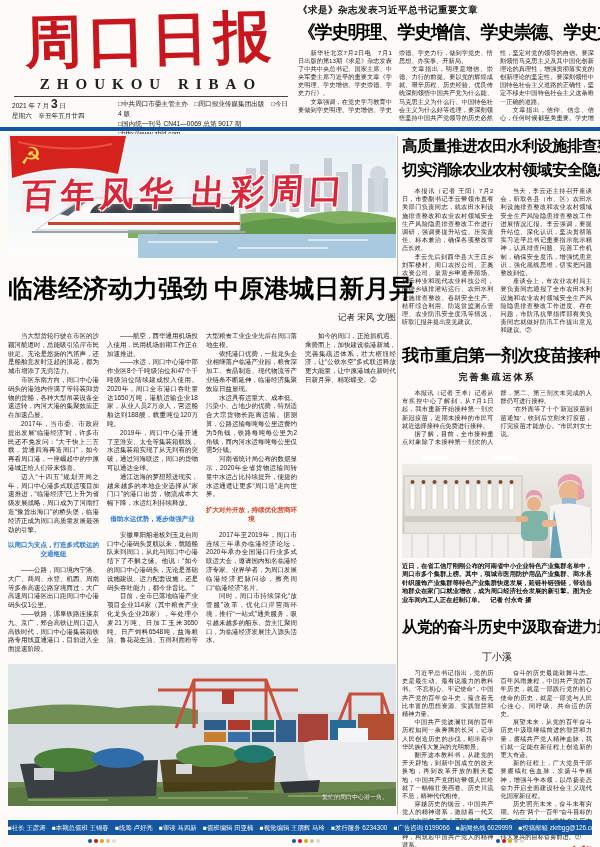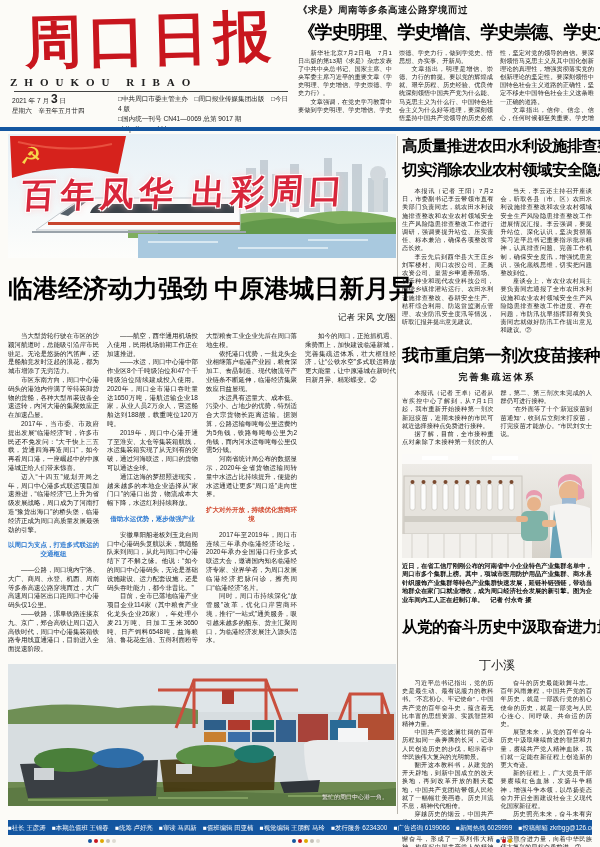--- a/index.html
+++ b/index.html
@@ -3,22 +3,22 @@
 <meta charset="utf-8">
 <style>
   html,body{margin:0;padding:0;}
   body{width:600px;height:847px;background:#e9e6df;font-family:"Liberation Sans",sans-serif;}
   .page{position:relative;width:600px;height:847px;background:#fcfbf7;overflow:hidden;color:#1a1a1a;}
 
   
   .masthead{position:absolute;left:10px;top:2px;width:282px;height:126px;}
   .paper-title{font-family:"Liberation Serif",serif;font-weight:900;color:#c8161e;
     font-size:57px;line-height:76px;text-align:center;letter-spacing:6px;transform:rotate(-1.5deg);}
-  .pinyin{font-family:"Liberation Serif",serif;font-weight:bold;font-size:11px;letter-spacing:7px;
-    color:#222;margin-top:-2px;}
+  .pinyin{font-family:"Liberation Serif",serif;font-weight:bold;font-size:15px;letter-spacing:7px;
+    text-align:center;color:#222;margin-top:-2px;}
   .mast-rule{border:0;border-top:1px solid #444;margin:3px 4px 2px 4px;}
   .dateline{display:flex;font-size:6.6px;line-height:10px;color:#222;padding:0 2px;}
   .date-left{width:106px;}
   .date-big{font-size:12px;font-weight:bold;}
   .date-info{flex:1;}
   .grade-row{display:flex;align-items:center;justify-content:center;margin-top:2px;}
   .grade-bar{display:inline-block;width:58px;height:5px;background:linear-gradient(90deg,#1456a0,#5b8fc9);}
   .grade-bar.r{background:linear-gradient(270deg,#1456a0,#5b8fc9);}
   .grade-label{color:#1456a0;font-weight:bold;font-size:10.5px;margin:0 6px;letter-spacing:2px;}
 
@@ -60,21 +60,21 @@
   .b1{height:148px;}
   .b2{height:60px;}
   .b3{height:196px;position:relative;}
   .vac-head{margin-top:9px;font-size:17px;}
   .vac-sub{font-family:"Liberation Serif",serif;font-weight:bold;font-size:9px;text-align:center;
     margin-top:3px;letter-spacing:2px;color:#111;}
   .factory-photo{position:relative;width:190px;height:104px;margin-top:5px;overflow:hidden;}
   .r-caption{margin-top:4px;height:48px;overflow:hidden;font-weight:bold;font-size:6.3px;
     line-height:8.4px;text-align:justify;color:#111;}
   .party-head{margin-top:5px;font-size:15.5px;}
-  .party-byline{text-align:center;font-size:12px;margin-top:18px;color:#222;}
+  .party-byline{text-align:center;font-size:10px;margin-top:11px;color:#222;}
   .today-talk{position:absolute;right:0;bottom:2px;background:#fcfbf7;padding:2px 2px 1px 6px;
     font-family:"Liberation Serif",serif;font-weight:900;font-style:italic;font-size:20px;color:#c8161e;
     letter-spacing:2px;border-top:2px dotted #c8161e;border-bottom:2px dotted #c8161e;transform:rotate(-2deg);}
 
   
   .footer-bar{position:absolute;left:8px;top:820px;width:584px;height:15px;background:#1456a0;
     color:#fff;font-size:6.4px;line-height:15px;text-align:center;white-space:nowrap;overflow:hidden;}
   .reg-marks{position:absolute;top:839px;left:0;width:600px;}
   .reg-group{position:absolute;display:flex;gap:2px;}
   .reg-group span{width:4px;height:4px;border-radius:50%;display:inline-block;}
@@ -104,21 +104,21 @@
       </div>
     </div>
     <div class="grade-row">
       <span class="grade-bar"></span>
       <span class="grade-label">河南省一级报纸</span>
       <span class="grade-bar r"></span>
     </div>
   </div>
 
   <div class="tr-art">
-    <div class="tr-kicker">《求是》周南等多条高速公路穿境而过</div>
+    <div class="tr-kicker">《求是》杂志发表习近平总书记重要文章</div>
     <div class="tr-headline">《学史明理、学史增信、学史崇德、学史力行》</div>
     <div class="tr-body">
         <p class="fl fl-p">新华社北京7月2日电　7月1日出版的第13期《求是》杂志发表了中共中央总书记、国家主席、中央军委主席习近平的重要文章《学史明理、学史增信、学史崇德、学史力行》。</p>
         <p class="fl fl-p">文章强调，在党史学习教育中要做到学史明理、学史增信、学史崇德、学史力行，做到学党史、悟思想、办实事、开新局。</p>
         <p class="fl fl-p">文章指出，明理是增信、崇德、力行的前提。要以党的辉煌成就、艰辛历程、历史经验、优良传统深刻领悟中国共产党为什么能、马克思主义为什么行、中国特色社会主义为什么好等道理，要深刻领悟坚持中国共产党领导的历史必然性，坚定对党的领导的自信。要深刻领悟马克思主义及其中国化创新理论的真理性，增强贯彻落实党的创新理论的坚定性。要深刻领悟中国特色社会主义道路的正确性，坚定不移走中国特色社会主义这条唯一正确的道路。</p>
         <p class="fl fl-p">文章指出，信仰、信念、信心，任何时候都至关重要。学史增信，就是要增强信仰、信念、信心，这是我们战胜一切强敌、克服一切困难、夺取一切胜利的强大精神力量。要增强对马克思主义、共产主义的信仰，增强对中国特色社会主义的信念，增强对实现中华民族伟大复兴的信心。</p>
       </div>
   </div>
 
   <div class="blue-rule"></div>

